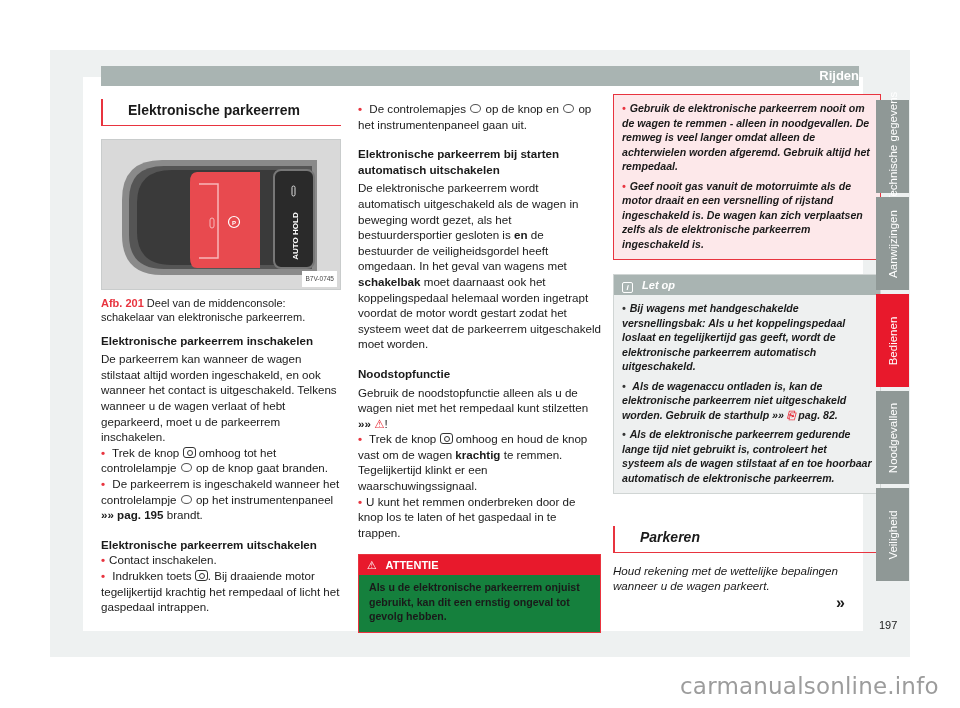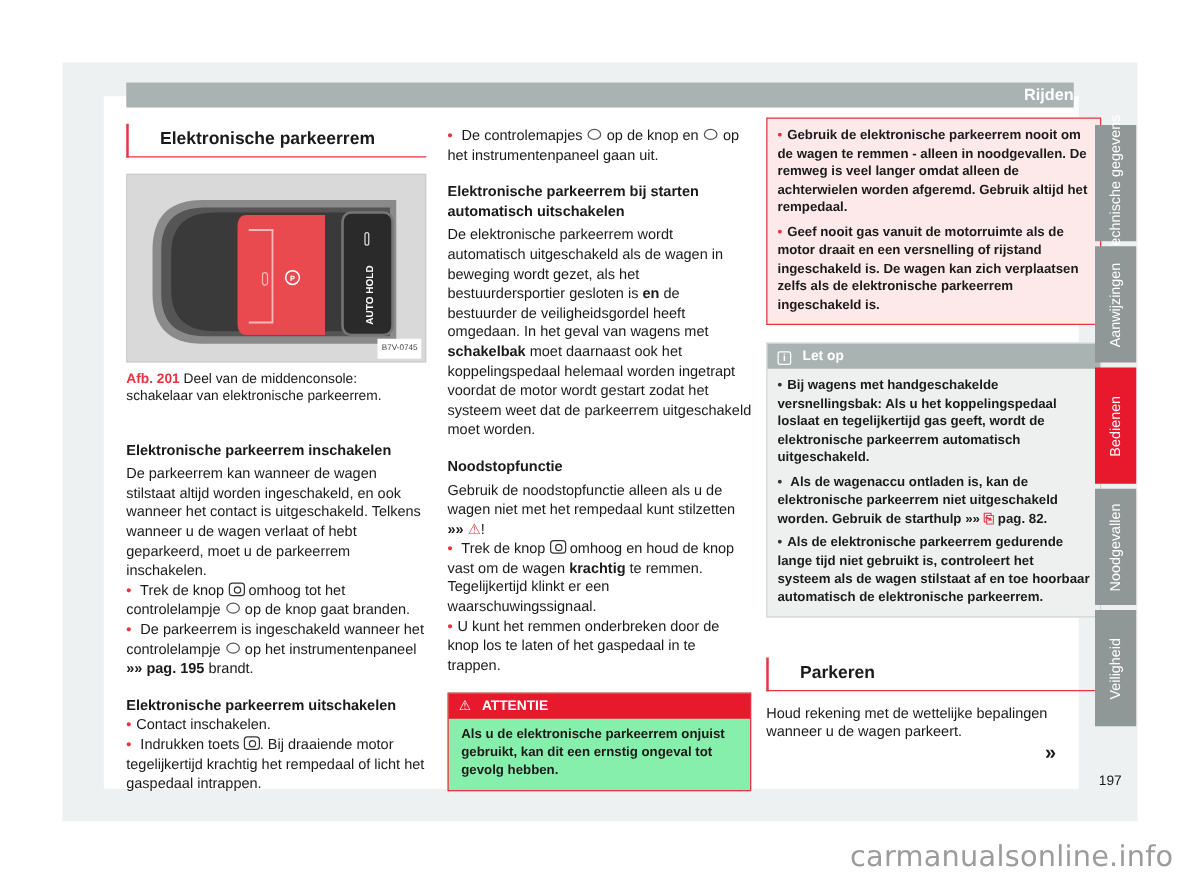--- a/index.html
+++ b/index.html
@@ -6,41 +6,41 @@
   html, body { width: 960px; height: 708px; background: #ffffff; overflow: hidden; }
   body { font-family: "Liberation Sans", "DejaVu Sans", sans-serif; color: #1a1a1a; position: relative; }
 
   .page-bg { position: absolute; left: 50px; top: 50px; width: 860px; height: 607px; background: #eef1f1; }
   .page { position: absolute; left: 83px; top: 77px; width: 780px; height: 554px; background: #ffffff; }
   .chapter-bar { position: absolute; left: 101px; top: 66px; width: 758px; height: 20px; background: #a9b4b2; color: #fff; font-weight: bold; font-size: 13px; text-align: right; line-height: 20px; }
 
   .col { position: absolute; top: 96px; font-size: 11.6px; line-height: 15.6px; }
   .col1 { left: 101px; width: 240px; }
   .col2 { left: 358px; width: 243px; }
-  .col3 { left: 613px; width: 268px; }
+  .col3 { left: 613px; width: 268px; font-style: italic; }
 
   .section-title { font-weight: bold; font-size: 14px; padding: 4px 0 6px 25px; border-left: 2px solid #e8343f; border-bottom: 1.5px solid #e8343f; margin-top: 3px; }
 
   .figure { margin-top: 13px; width: 240px; height: 151px; border: 1px solid #c9cccc; background: #e0e0e0; position: relative; overflow: hidden; }
   .fig-tag { position: absolute; right: 3px; bottom: 2px; font-size: 6.5px; color: #444; background: #fff; padding: 0 3px; }
   .caption { margin-top: 6px; font-size: 11px; line-height: 14.5px; }
   .caption .fig-no { color: #e8343f; font-weight: bold; text-align: right; }
 
   .subhead { font-weight: bold; margin-top: 10px; }
   p { margin-top: 3px; }
   .bullet { margin-top: 0; }
   .bullet::before { content: "\2022"; color: #e8343f; margin-right: 4px; font-weight: bold; }
   .b { font-weight: bold; }
   .ref-arrow { font-weight: bold; }
   .icon-inline { display: inline-block; width: 13px; height: 11px; border: 1.3px solid #333; border-radius: 3px; vertical-align: -1px; position: relative; }
   .icon-inline::after { content: ""; position: absolute; left: 3px; top: 2px; width: 4px; height: 4px; border: 1px solid #333; border-radius: 50%; }
   .lamp { display: inline-block; width: 11px; height: 9px; border: 1.5px solid #555; border-radius: 50%; vertical-align: 0; margin: 0 1px; }
   .warn-tri { color: #e8343f; font-weight: bold; }
 
-  .attention { margin-top: 14px; border: 1px solid #e8343f; background: #86efac; }
+  .attention { margin-top: 14px; border: 1px solid #e8343f; background: #15803d; }
   .attention-head { background: #e8192c; color: #fff; font-weight: bold; font-size: 11px; padding: 3px 8px; height: 20px; }
   .attention-body { padding: 5px 10px 8px 10px; font-weight: bold; font-size: 10.6px; line-height: 14.5px; }
 
   .warning-box { border: 1px solid #e8343f; background: #fde8ea; padding: 6px 8px 8px 8px; font-weight: bold; font-size: 10.6px; line-height: 14.5px; margin-top: -2px; }
   .warning-box .wb + .wb { margin-top: 5px; }
   .wb::before { content: "\2022"; color: #e8343f; margin-right: 4px; }
 
   .note-box { margin-top: 14px; border: 1px solid #d0d5d4; background: #eef0f0; }
   .note-head { background: #a9b4b2; color: #fff; font-weight: bold; font-size: 11px; padding: 3px 8px; height: 20px; }
   .note-body { padding: 6px 8px 8px 8px; font-weight: bold; font-size: 10.6px; line-height: 14.5px; }
@@ -85,21 +85,21 @@
       <rect x="190" y="46" width="3" height="10" rx="1.5" fill="none" stroke="#ddd" stroke-width="1"></rect>
       <text x="196" y="96" font-size="8" fill="#fff" font-weight="bold" text-anchor="middle" transform="rotate(-90 196 96)" font-family="Liberation Sans, sans-serif">AUTO HOLD</text>
     </svg>
     <div class="fig-tag">B7V-0745</div>
   </div>
   <div class="caption">
     <span class="fig-no">Afb. 201</span>
     <span>Deel van de middenconsole: schakelaar van elektronische parkeerrem.</span>
   </div>
 
-  <div class="subhead" style="margin-top:28px">Elektronische parkeerrem inschakelen</div>
+  <div class="subhead" style="margin-top:8px">Elektronische parkeerrem inschakelen</div>
   <p>De parkeerrem kan wanneer de wagen stilstaat altijd worden ingeschakeld, en ook wanneer het contact is uitgeschakeld. Telkens wanneer u de wagen verlaat of hebt geparkeerd, moet u de parkeerrem inschakelen.</p>
   <div class="bullet">
     <span>Trek de knop</span>
     <span class="icon-inline"></span>
     <span>omhoog tot het controlelampje</span>
     <span class="lamp"></span>
     <span>op de knop gaat branden.</span>
   </div>
   <div class="bullet">
     <span>De parkeerrem is ingeschakeld wanneer het controlelampje</span>

